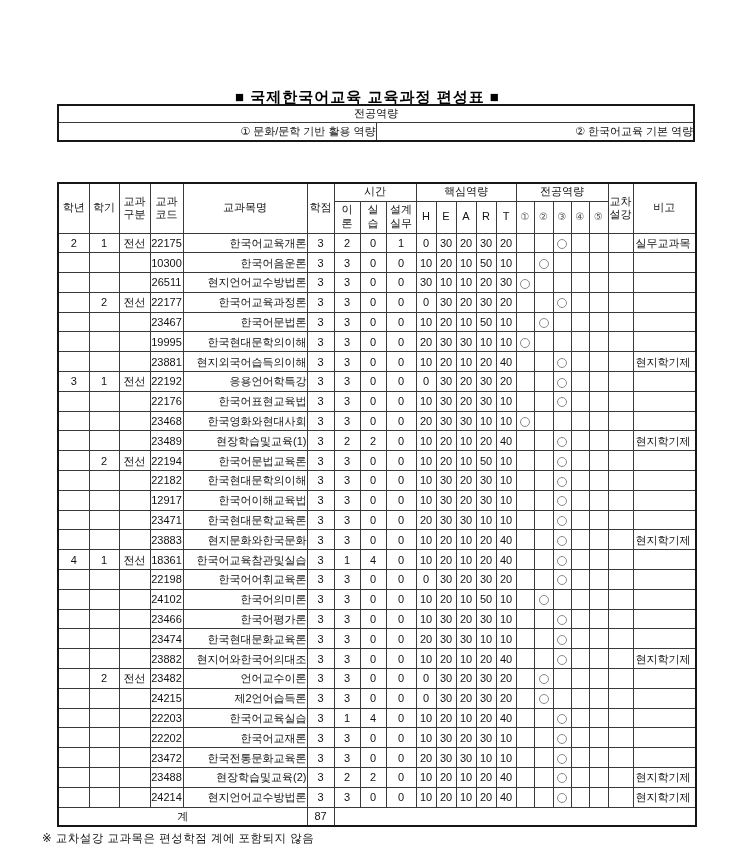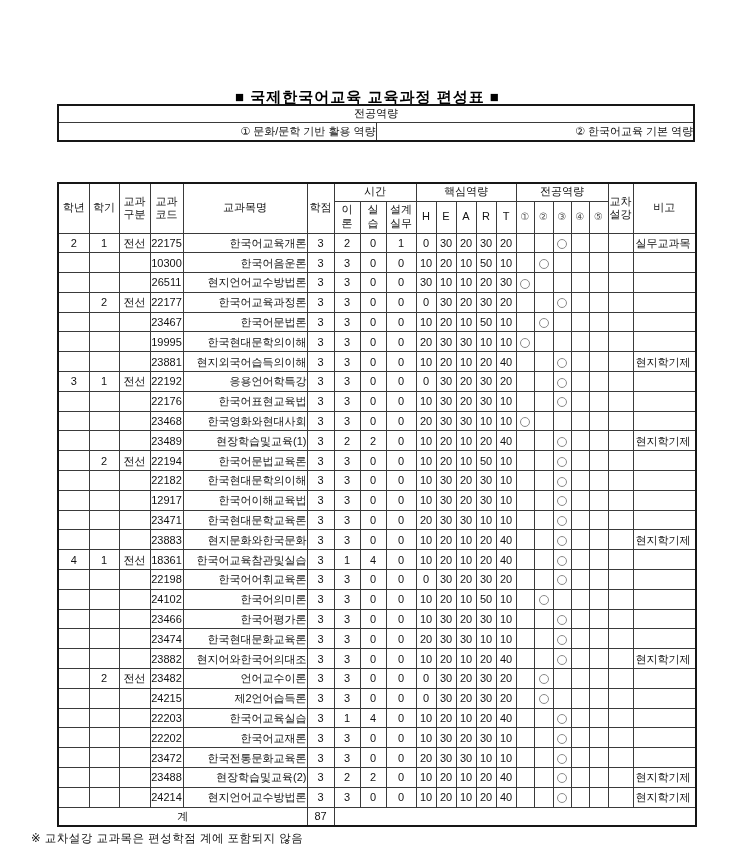--- a/index.html
+++ b/index.html
@@ -49,21 +49,21 @@
   .main-table td.note { text-align: left; padding-left: 2px; margin-top: 20px; }
   .main-table tfoot td { height: 19px; text-align: center; }
 
   .circle {
     display: inline-block; width: 10px; height: 10px;
     border: 1.2px solid #8a8a8a; border-radius: 50%;
     vertical-align: middle;
   }
 
   .footnote {
-    position: absolute; left: 31px; top: 831px;
+    position: absolute; left: 42px; top: 831px;
     font-size: 11.5px; color: #111; letter-spacing: 0.5px;
   }
 </style>
 </head>
 <body>
 
 <div class="page">
 
   <div class="title">■ 국제한국어교육 교육과정 편성표 ■</div>
 

